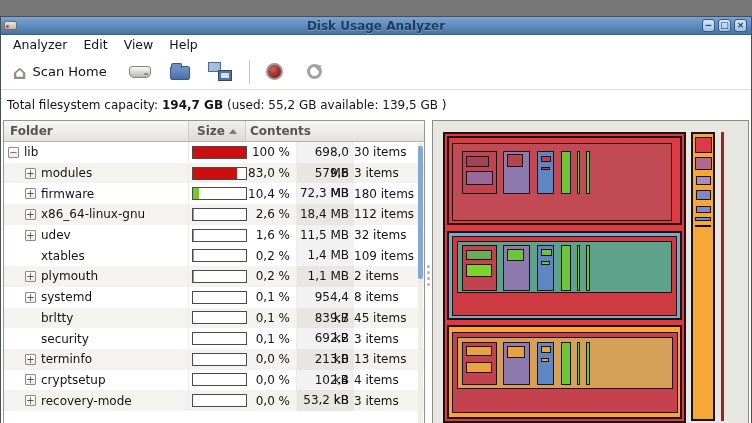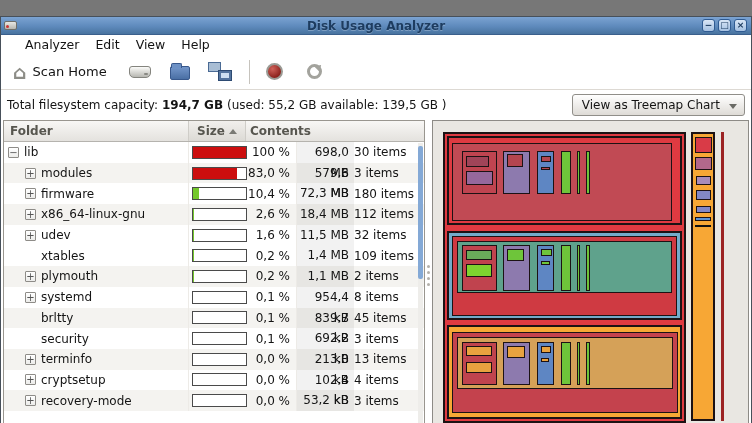--- a/index.html
+++ b/index.html
@@ -31,21 +31,21 @@
     font-size:12px; font-weight:bold; color:#1d3c60;
     text-shadow:0 1px 0 rgba(255,255,255,.25);
   }
   .win-buttons { margin-left:auto; display:flex; gap:3px; padding-right:4px; }
   .win-btn {
     width:13px; height:13px; border:1px solid #2f5b92; border-radius:3px;
     background:linear-gradient(180deg,#d9e6f6,#a5c1e2);
     color:#1d3c60; font-size:9px; font-weight:bold; line-height:11px; text-align:center;
   }
   
-  .menubar { flex:0 0 19px; display:flex; align-items:flex-start; padding-left:16px; }
+  .menubar { flex:0 0 19px; display:flex; align-items:flex-start; padding-left:4px; }
   .menu-item { font-size:12.5px; color:#141414; padding:2px 8px; }
   
   .toolbar { flex:0 0 36px; display:flex; align-items:center; padding-left:6px; border-bottom:1px solid #ddd9d3; }
   .tool-btn { display:flex; align-items:center; gap:6px; padding:3px 6px; border-radius:3px; }
   .house-icon { font-size:19px; line-height:18px; color:#8d8d87; font-weight:bold; }
   .scan-home-label { font-size:13px; color:#141414; }
   .icon-btn { margin-left:14px; display:flex; align-items:center; justify-content:center; width:26px; height:24px; }
   .disk-icon { width:22px; height:12px; background:linear-gradient(180deg,#fbfbf9,#b7b7b1); border:1px solid #84847e; border-radius:3px 3px 5px 5px; position:relative; }
   .disk-icon::after { content:""; position:absolute; right:2px; bottom:2px; width:4px; height:2px; background:#8a8a84; border-radius:1px; }
   .folder-icon { width:20px; height:14px; background:linear-gradient(180deg,#7396ca,#4a6fa4); border:1px solid #38588c; border-radius:2px; position:relative; margin-top:3px; }
@@ -151,24 +151,20 @@
       <span class="refresh-icon"></span>
     </div>
   </div>
 
   <div class="statusrow">
     <span class="status-text">
       <span>Total filesystem capacity:</span>
       <b>194,7 GB</b>
       <span>(used: 55,2 GB available: 139,5 GB )</span>
     </span>
-    <div class="view-dropdown">
-      <span>View as Treemap Chart</span>
-      <span class="chev"></span>
-    </div>
   </div>
 
   <div class="content">
 
     <div class="left-panel">
       <div class="table-header">
         <div class="th th-folder">Folder</div>
         <div class="th th-size">
           <span>Size</span>
             <span class="sort-arrow"></span>

